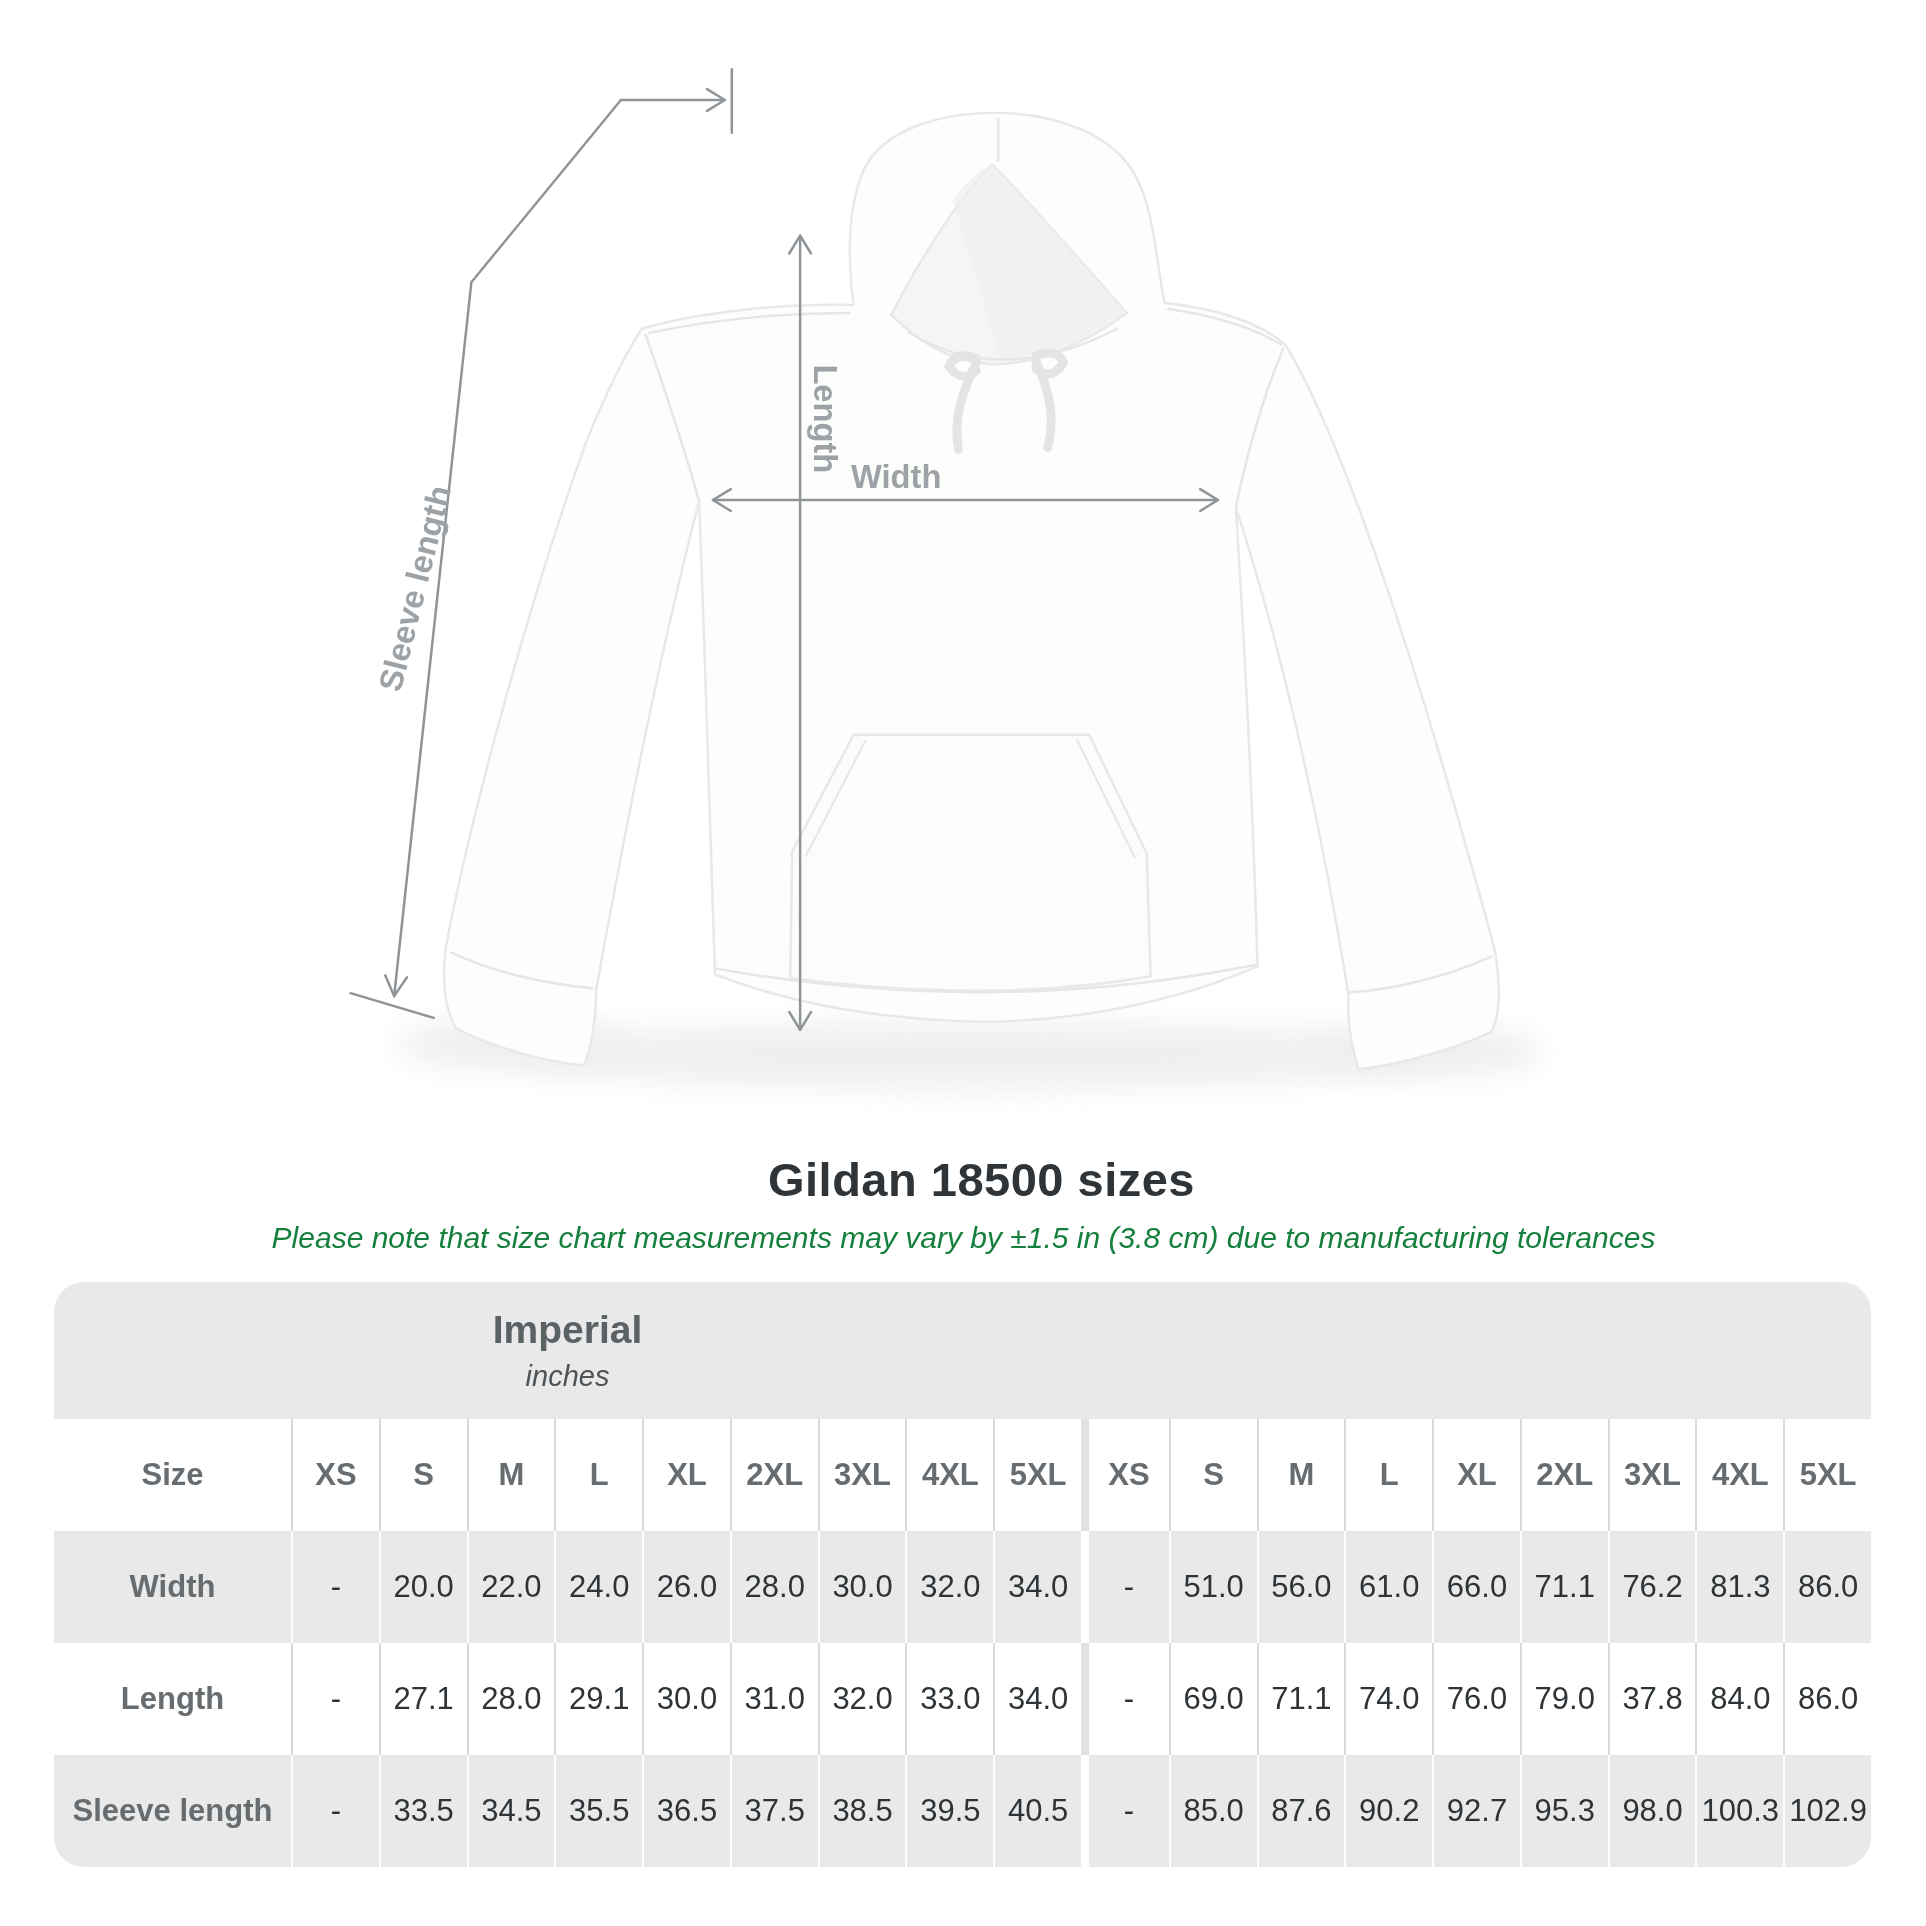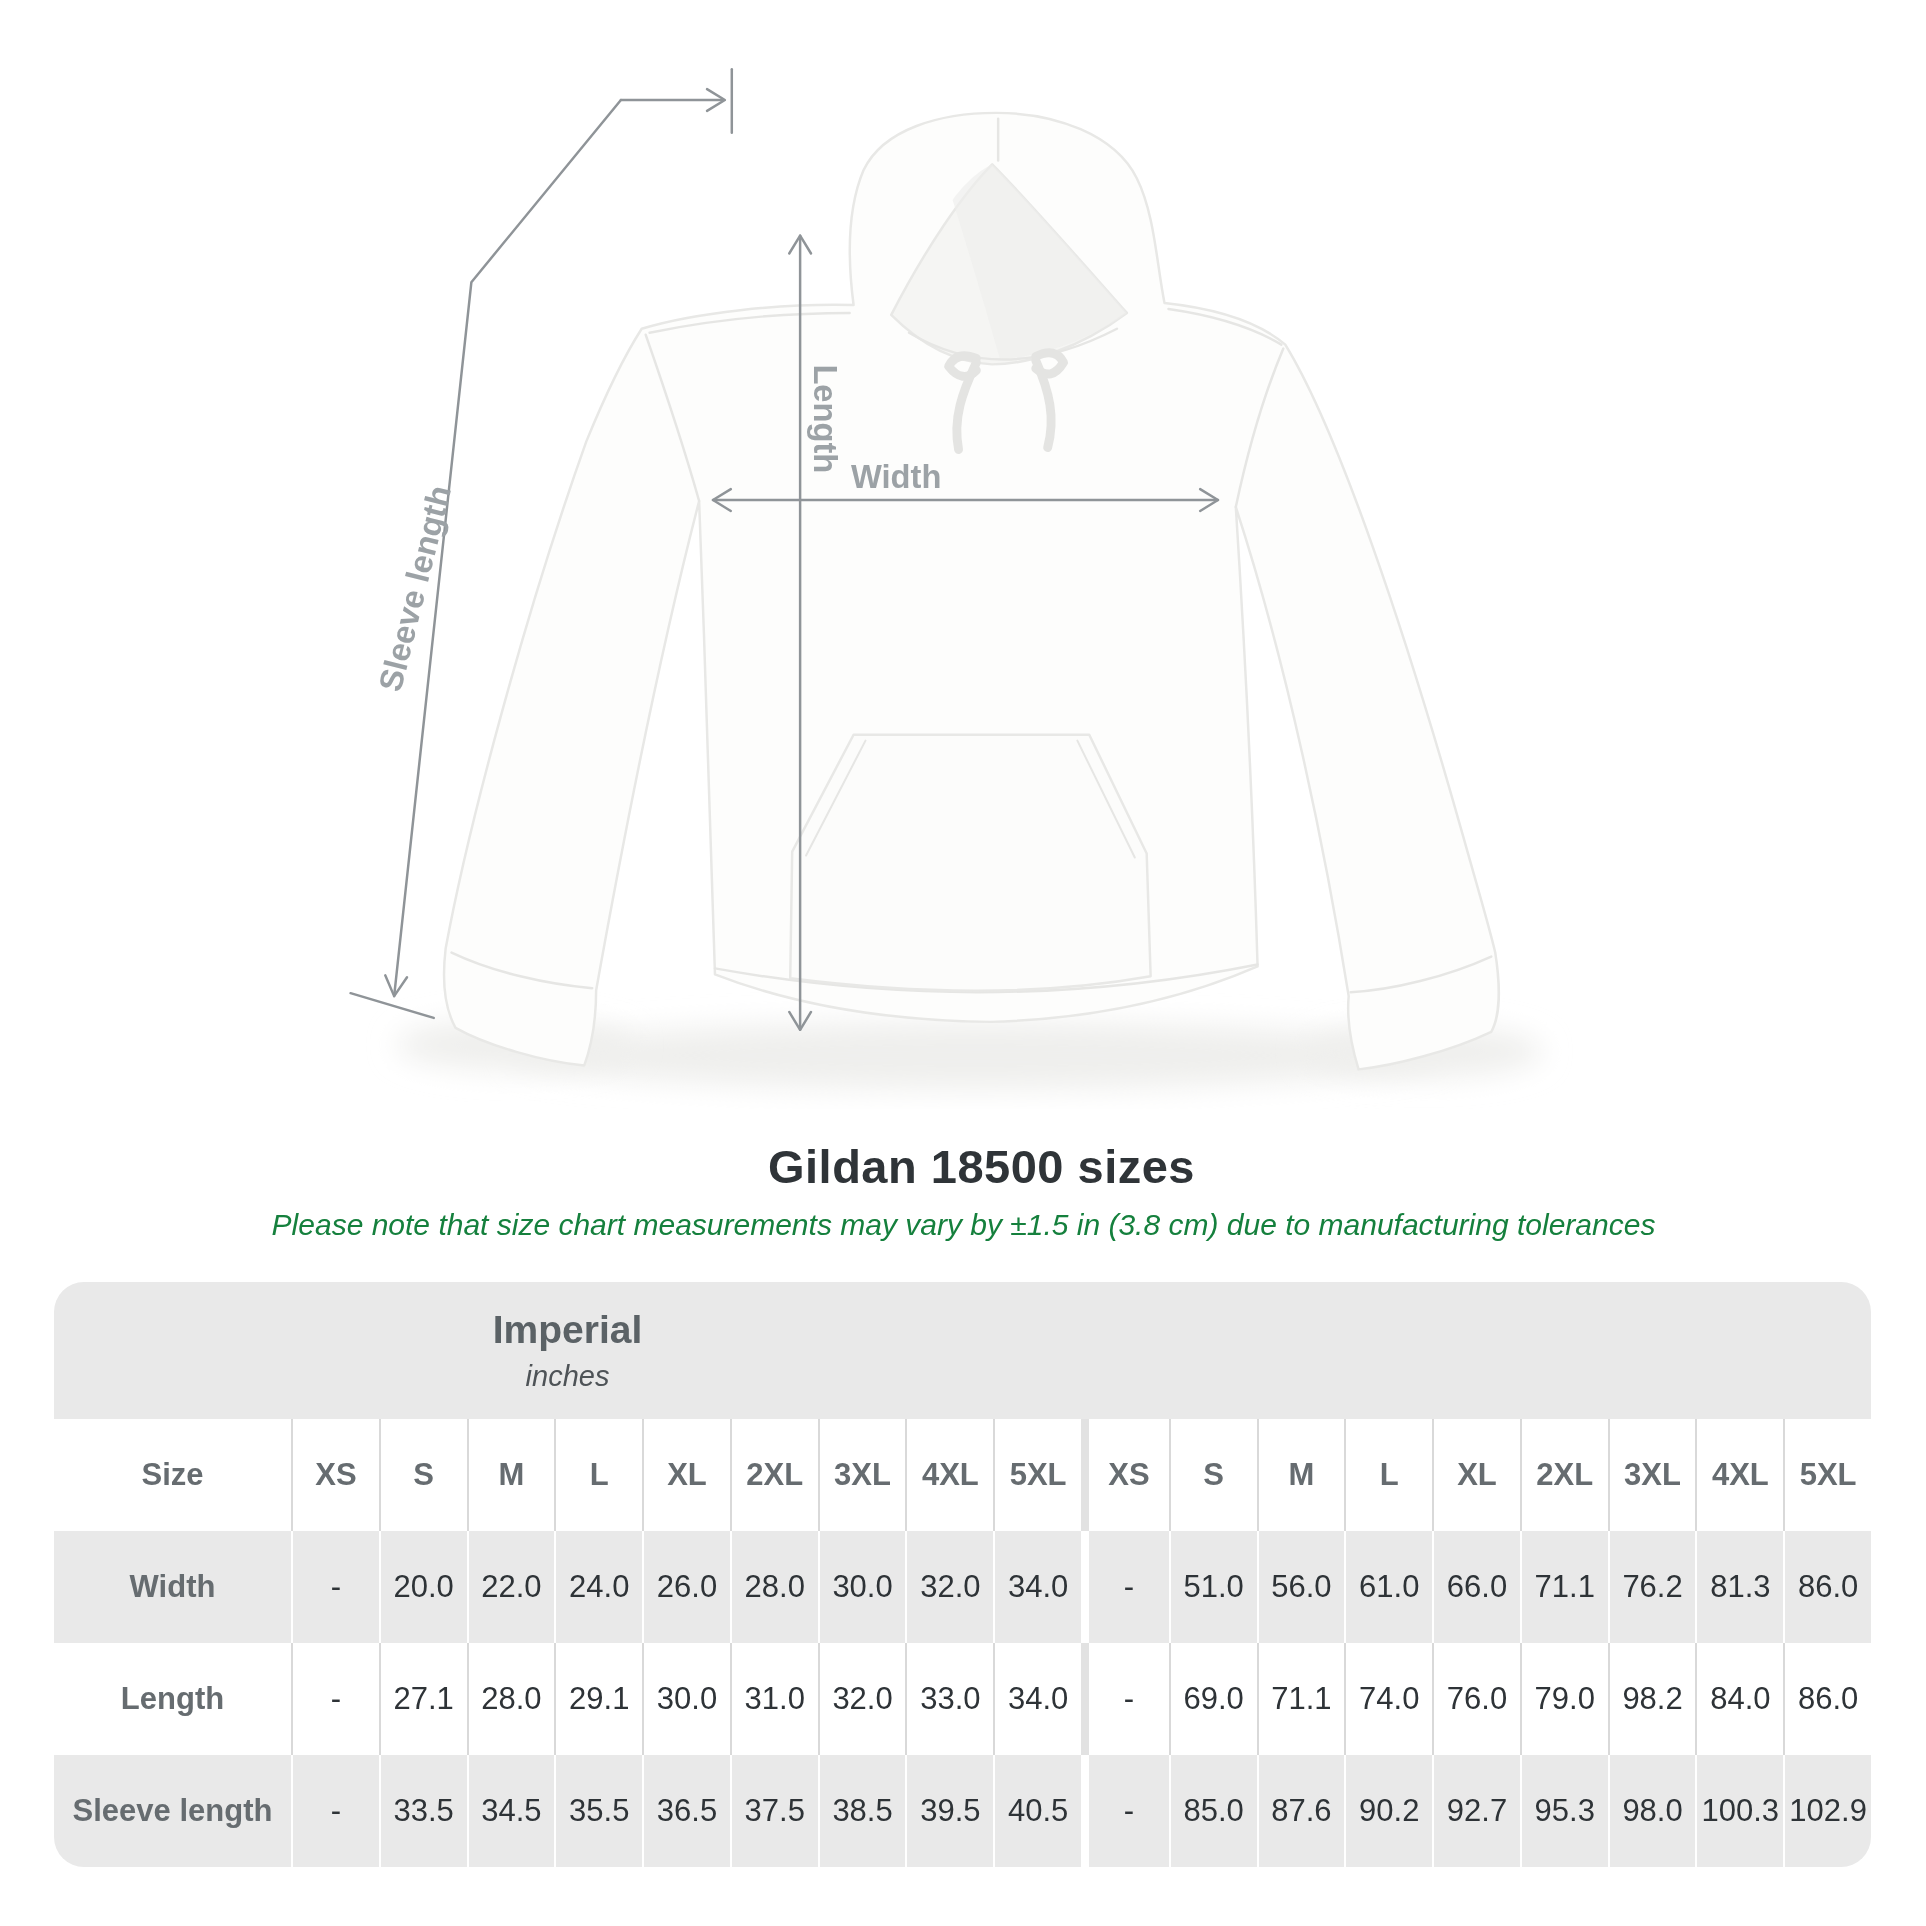--- a/index.html
+++ b/index.html
@@ -4,21 +4,21 @@
 <style>
   html,body{margin:0;padding:0;}
   body{
     width:1927px;height:1927px;background:#ffffff;overflow:hidden;position:relative;
     font-family:"Liberation Sans", sans-serif;
   }
   
   .figure-wrap{position:absolute;top:0;left:0;width:1927px;height:1109px;}
   
   .title-block{position:absolute;top:1139px;left:0;width:1927px;text-align:center;}
-  .page-title{font-size:47px;font-weight:bold;color:#2f3438;margin:0;letter-spacing:0.5px;padding-left:36px;}
+  .page-title{font-size:47px;font-weight:bold;color:#2f3438;margin:13px;letter-spacing:0.5px;padding-left:36px;}
   .page-note{font-size:30px;font-style:italic;color:#15803d;margin:14px 0 16px 0;}
   
   .size-table{position:absolute;left:54px;top:1282px;width:1817px;}
   .unit-band{display:flex;height:137px;background:#e9e9e9;border-radius:30px 30px 0 0;}
   .unit-half{display:flex;flex-direction:column;align-items:center;justify-content:center;row-gap:8px;}
   .unit-half.imperial{width:1027px;}
   .unit-half.metric{width:790px;}
   .unit-label{font-size:39px;font-weight:bold;color:#5b6266;}
   .unit-sub{font-size:29px;font-style:italic;color:#4e5357;}
   .trow{display:grid;grid-template-columns:237px repeat(18,1fr);height:112px;}
@@ -213,21 +213,21 @@
         <div class="tcell">31.0</div>
         <div class="tcell">32.0</div>
         <div class="tcell">33.0</div>
         <div class="tcell">34.0</div>
         <div class="tcell mid">-</div>
         <div class="tcell">69.0</div>
         <div class="tcell">71.1</div>
         <div class="tcell">74.0</div>
         <div class="tcell">76.0</div>
         <div class="tcell">79.0</div>
-        <div class="tcell">98.2</div>
+        <div class="tcell">37.8</div>
         <div class="tcell">84.0</div>
         <div class="tcell">86.0</div>
       </div>
       <div class="trow shade last">
         <div class="tcell lab">Sleeve length</div>
         <div class="tcell">-</div>
         <div class="tcell">33.5</div>
         <div class="tcell">34.5</div>
         <div class="tcell">35.5</div>
         <div class="tcell">36.5</div>

